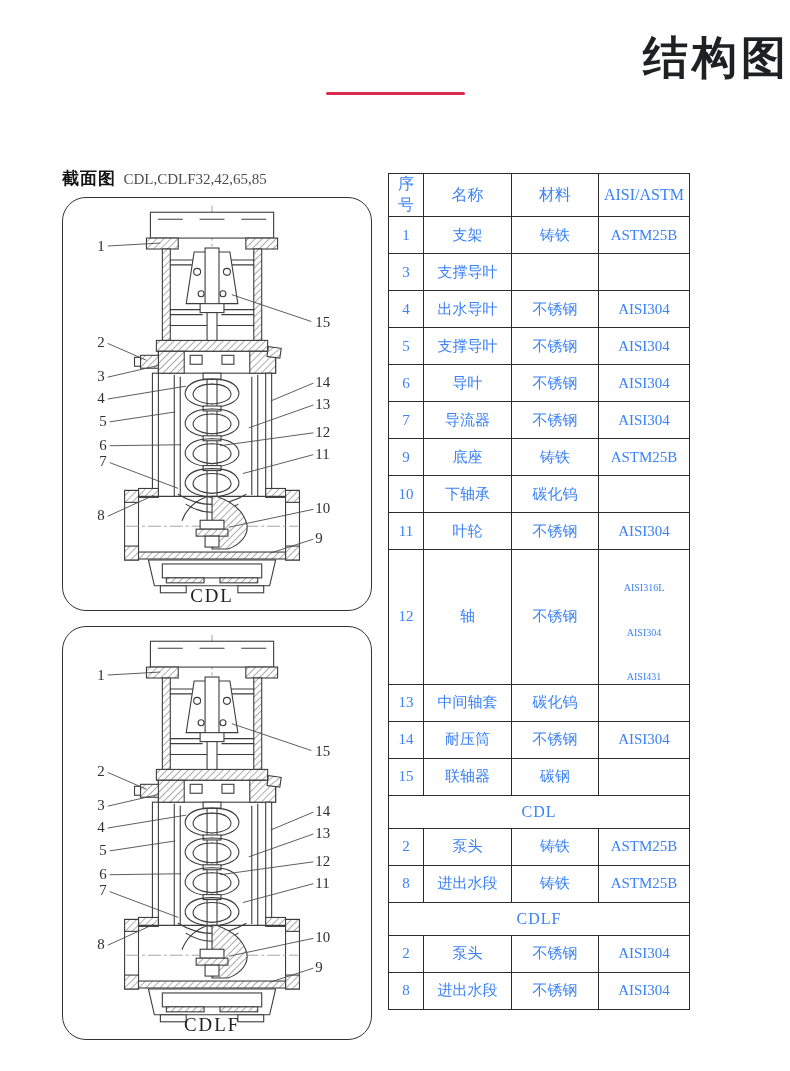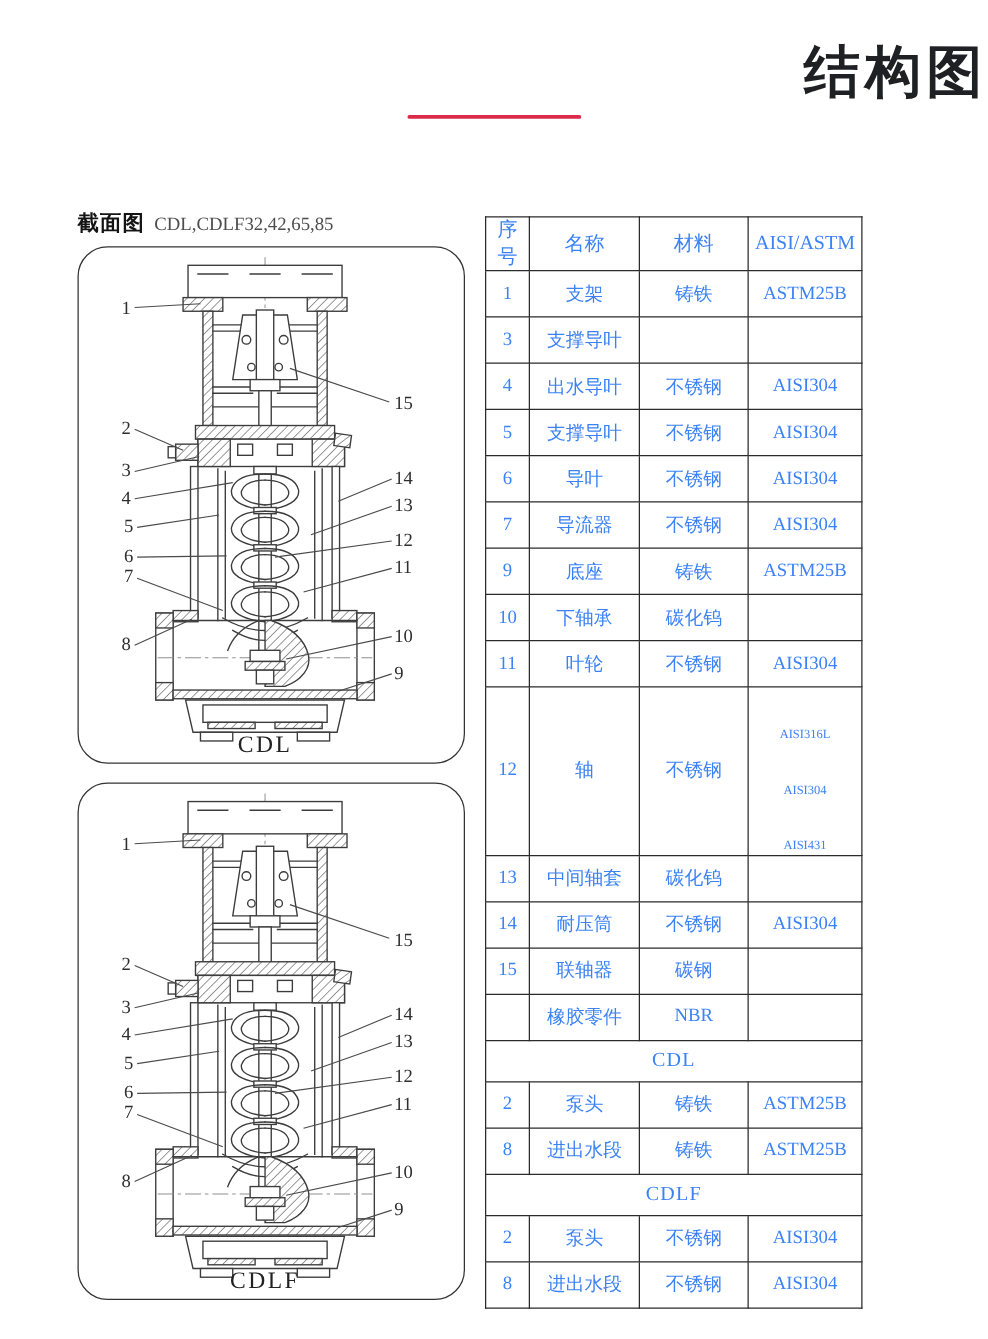--- a/index.html
+++ b/index.html
@@ -337,26 +337,20 @@
           <td class="col-name">耐压筒</td>
           <td class="col-mat">不锈钢</td>
           <td class="col-std">AISI304</td>
         </tr>
         <tr>
           <td class="col-no">15</td>
           <td class="col-name">联轴器</td>
           <td class="col-mat">碳钢</td>
           <td class="col-std"></td>
         </tr>
-        <tr>
-          <td class="col-no"></td>
-          <td class="col-name">橡胶零件</td>
-          <td class="col-mat">NBR</td>
-          <td class="col-std"></td>
-        </tr>
         <tr class="group-row">
           <td colspan="4">CDL</td>
         </tr>
         <tr>
           <td class="col-no">2</td>
           <td class="col-name">泵头</td>
           <td class="col-mat">铸铁</td>
           <td class="col-std">ASTM25B</td>
         </tr>
         <tr>

